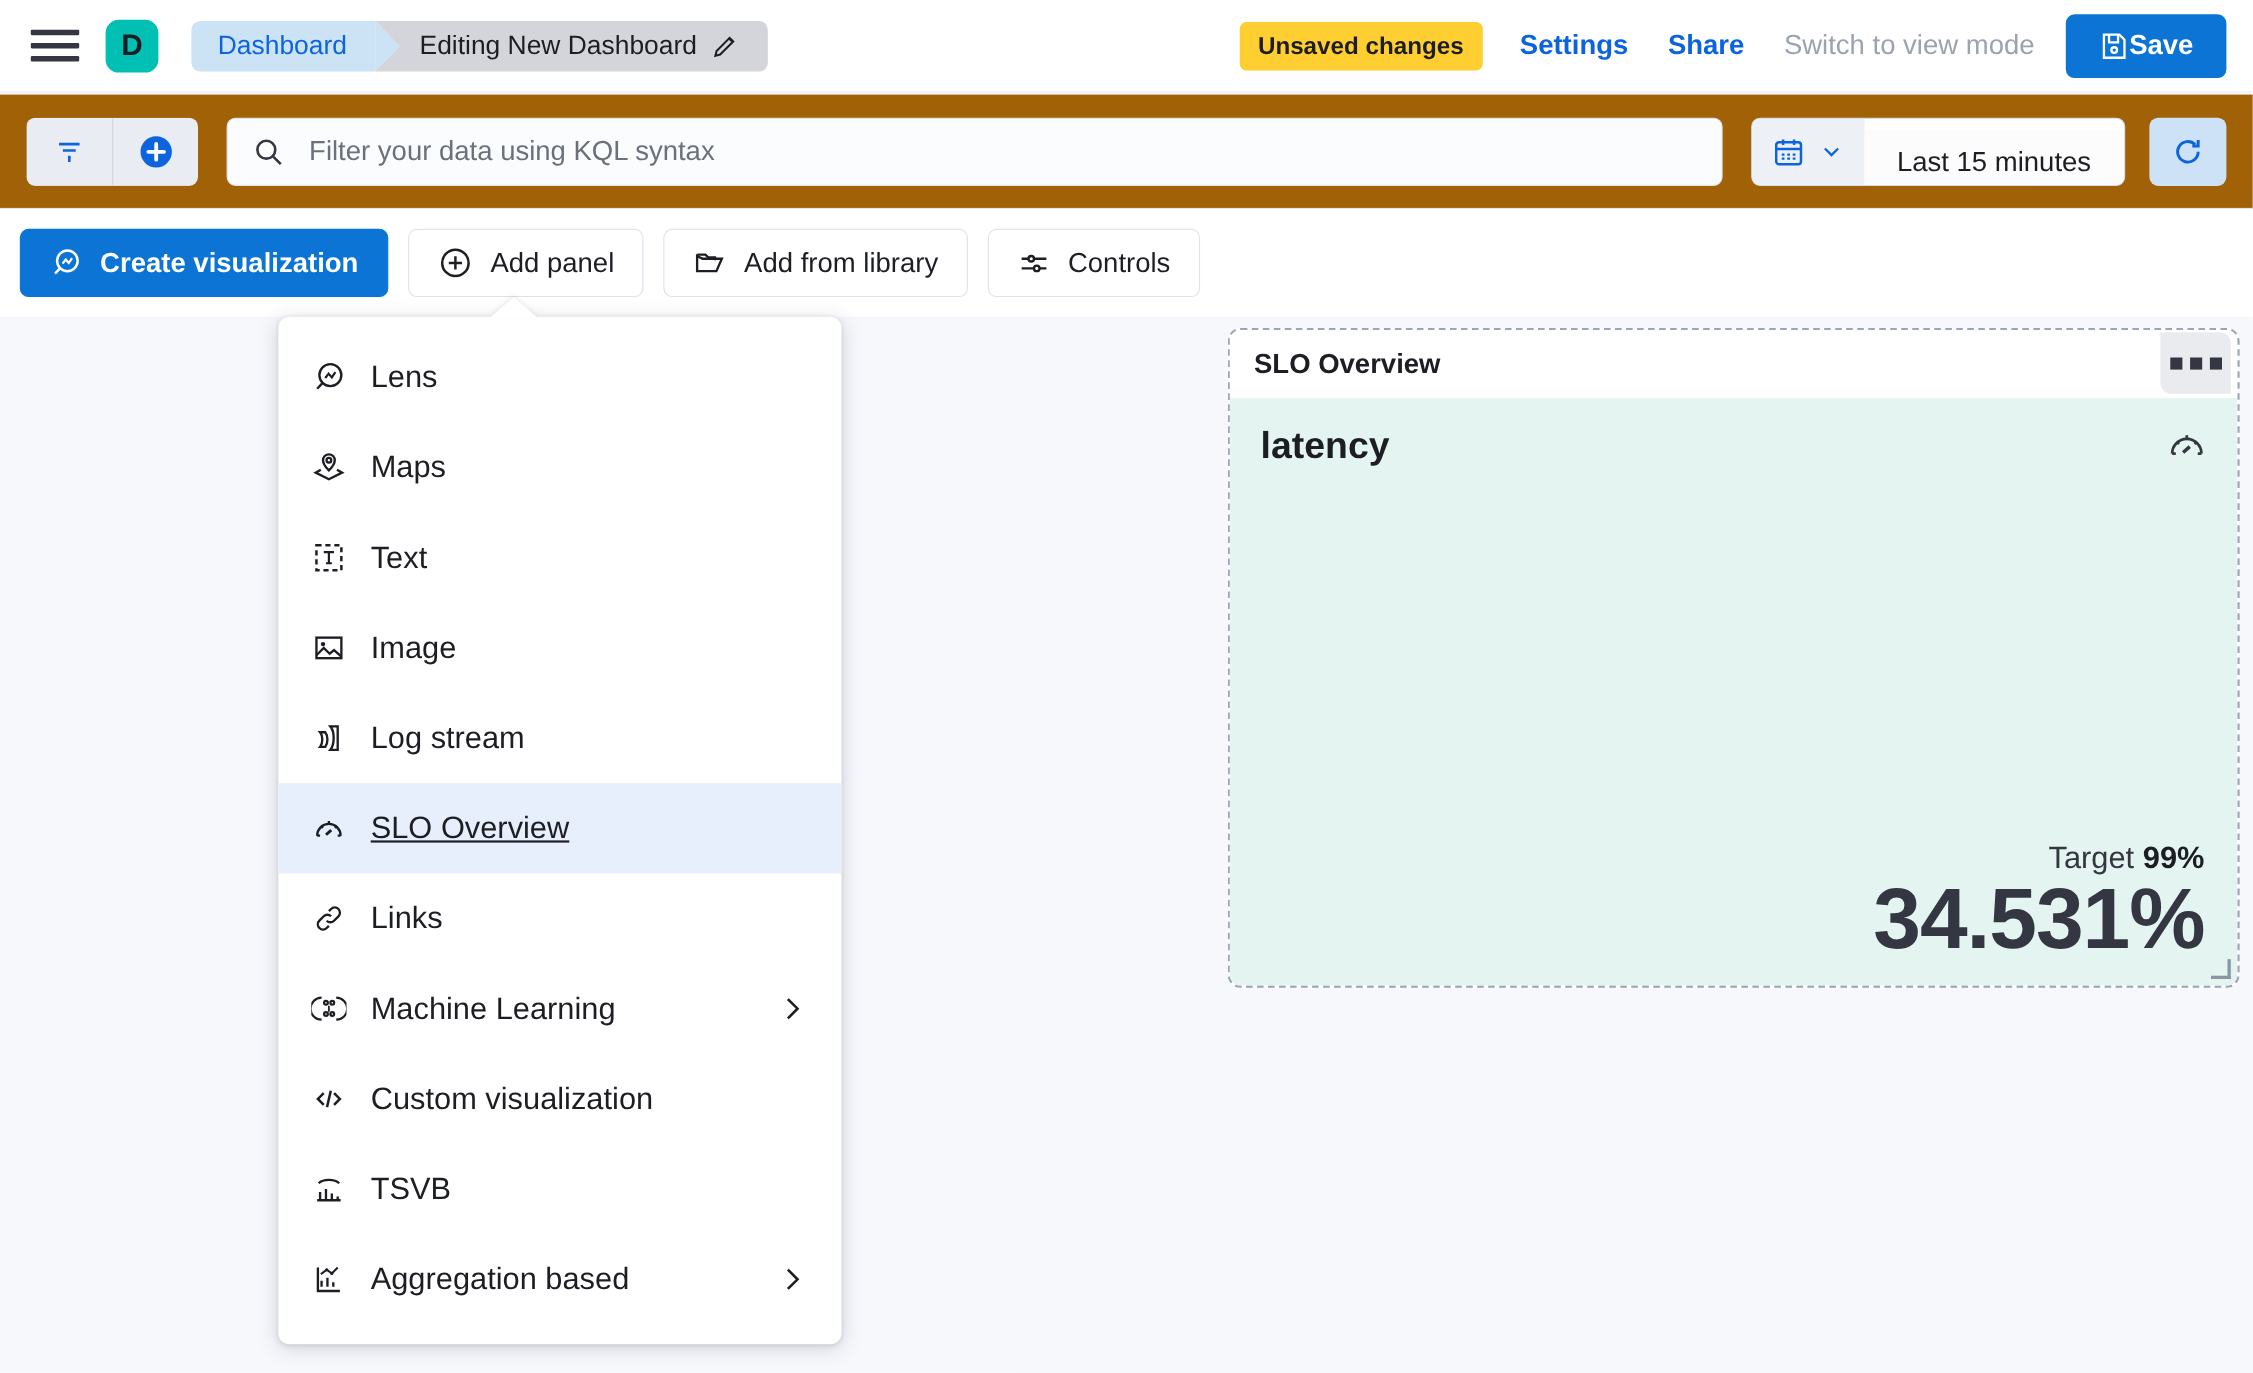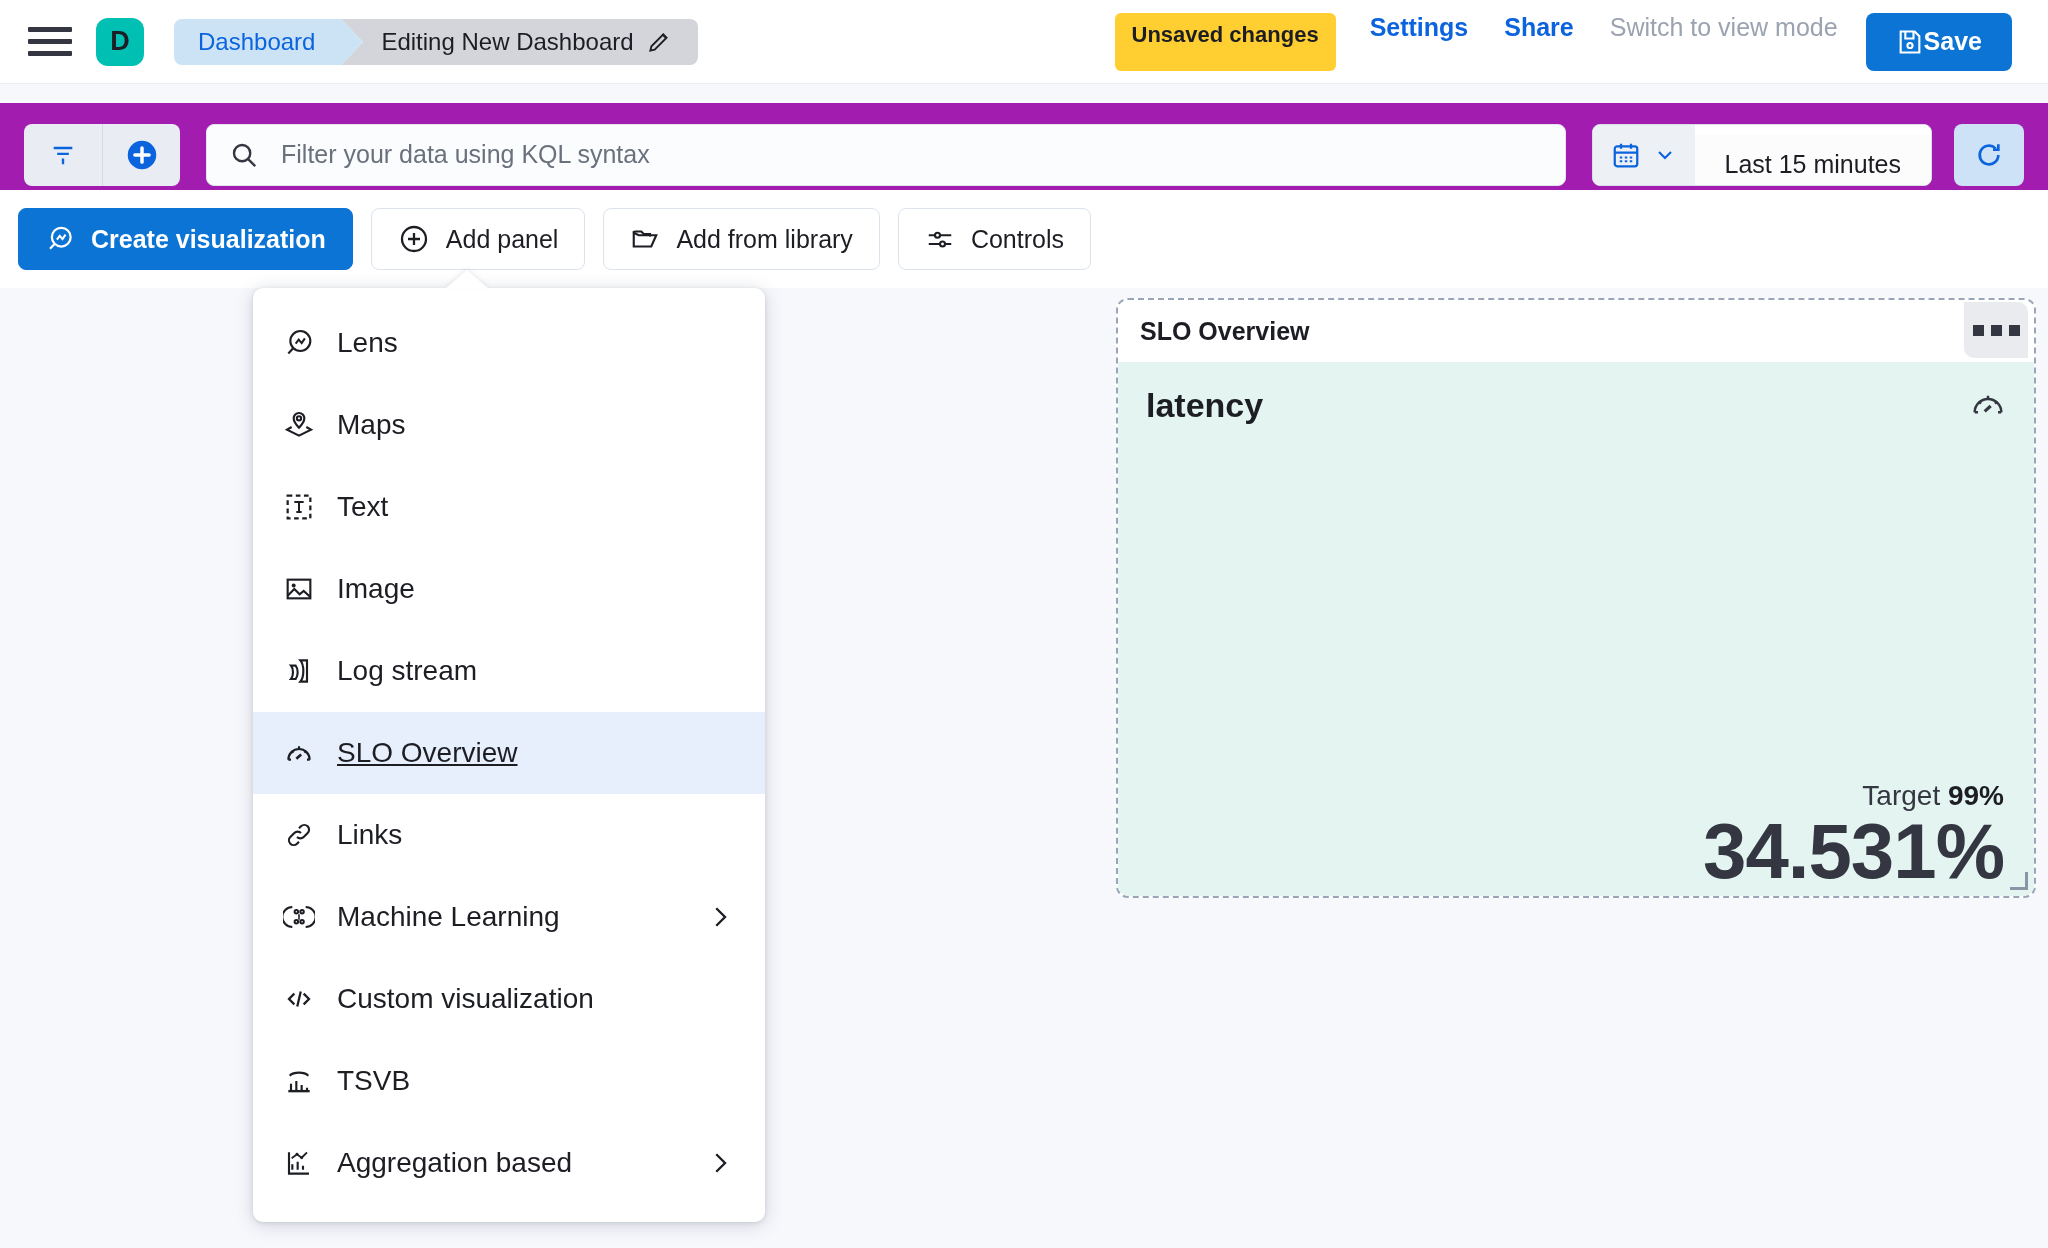--- a/index.html
+++ b/index.html
@@ -46,40 +46,40 @@
     padding-left: 40px; padding-right: 26px; font-weight: 400;
   }
   .crumb-2:before {
     content: ""; position: absolute; left: 0; top: 0;
     border-top: 23px solid transparent; border-bottom: 23px solid transparent;
     border-left: 22px solid #FFFFFF; z-index: 2;
   }
   .pencil-icon { margin-left: 12px; display:inline-flex; align-items:center; }
 
   .header-right {
-    margin-left: auto; display: flex; gap: 0; padding-right: 36px;
+    margin-left: auto; display: flex; align-items: center; gap: 0; padding-right: 24px;
   }
   .badge-unsaved {
     background: #FFCE31; color: #1D1E24; font-size: 22px; font-weight: 700;
     padding: 9px 17px; border-radius: 6px; margin-right: 34px;
   }
   .hdr-link {
     font-size: 25px; color: #0B64DD; font-weight: 700; margin-right: 36px; cursor: pointer;
   }
   .hdr-link.muted { color: #9BA2B0; font-weight: 400; margin-right: 28px; }
   .save-btn {
     background: #0B74D4; color: #FFFFFF; font-size: 25px; font-weight: 700;
     border-radius: 8px; height: 58px; padding: 0 30px;
     display: flex; align-items: center; border: none; cursor: pointer;
   }
 
   
   .querybar {
-    position: absolute; top: 103px; left: 0; width: 2048px; height: 104px;
-    background: #a21caf; display: flex; align-items: center; padding: 0 24px;
+    position: absolute; top: 86px; left: 0; width: 2048px; height: 104px;
+    background: #a16207; display: flex; align-items: center; padding: 0 24px;
     border-bottom: 1px solid #E3E8F2;
   }
   .filter-group { display: flex; height: 62px; border-radius: 8px; overflow: hidden; }
   .filter-btn {
     width: 78px; background: #E9EDF3; display:flex; align-items:center; justify-content:center;
     cursor: pointer;
   }
   .filter-btn + .filter-btn { border-left: 1px solid #D3DAE6; }
   .kql-input {
     flex: 1; height: 62px; margin-left: 26px; margin-right: 26px;
@@ -162,21 +162,21 @@
     display: flex; align-items: center; justify-content: center; gap: 7px; cursor: pointer;
     border: none;
   }
   .panel-menu-btn i { width: 11px; height: 11px; background: #343741; display:block; }
   .panel-body {
     height: calc(100% - 62px); background: #E3F4F1;
     position: relative; padding: 24px 28px;
   }
   .slo-name { font-size: 34px; font-weight: 700; color: #1D1E24; }
   .gauge-corner { position: absolute; right: 26px; top: 22px; }
-  .slo-values { position: absolute; right: 30px; bottom: 6px; text-align: right; }
+  .slo-values { position: absolute; right: 30px; bottom: 22px; text-align: right; }
   .slo-target { font-size: 28px; color: #343741; }
   .slo-target b { font-weight: 700; color: #1D1E24; }
   .slo-big { font-size: 78px; font-weight: 700; color: #343741; line-height: 1.0; letter-spacing: -1px; }
   .resize-handle {
     position: absolute; right: 6px; bottom: 6px; width: 18px; height: 18px;
     border-right: 3px solid #8A95A8; border-bottom: 3px solid #8A95A8;
   }
   svg { display: block; }
 </style>
 </head>

